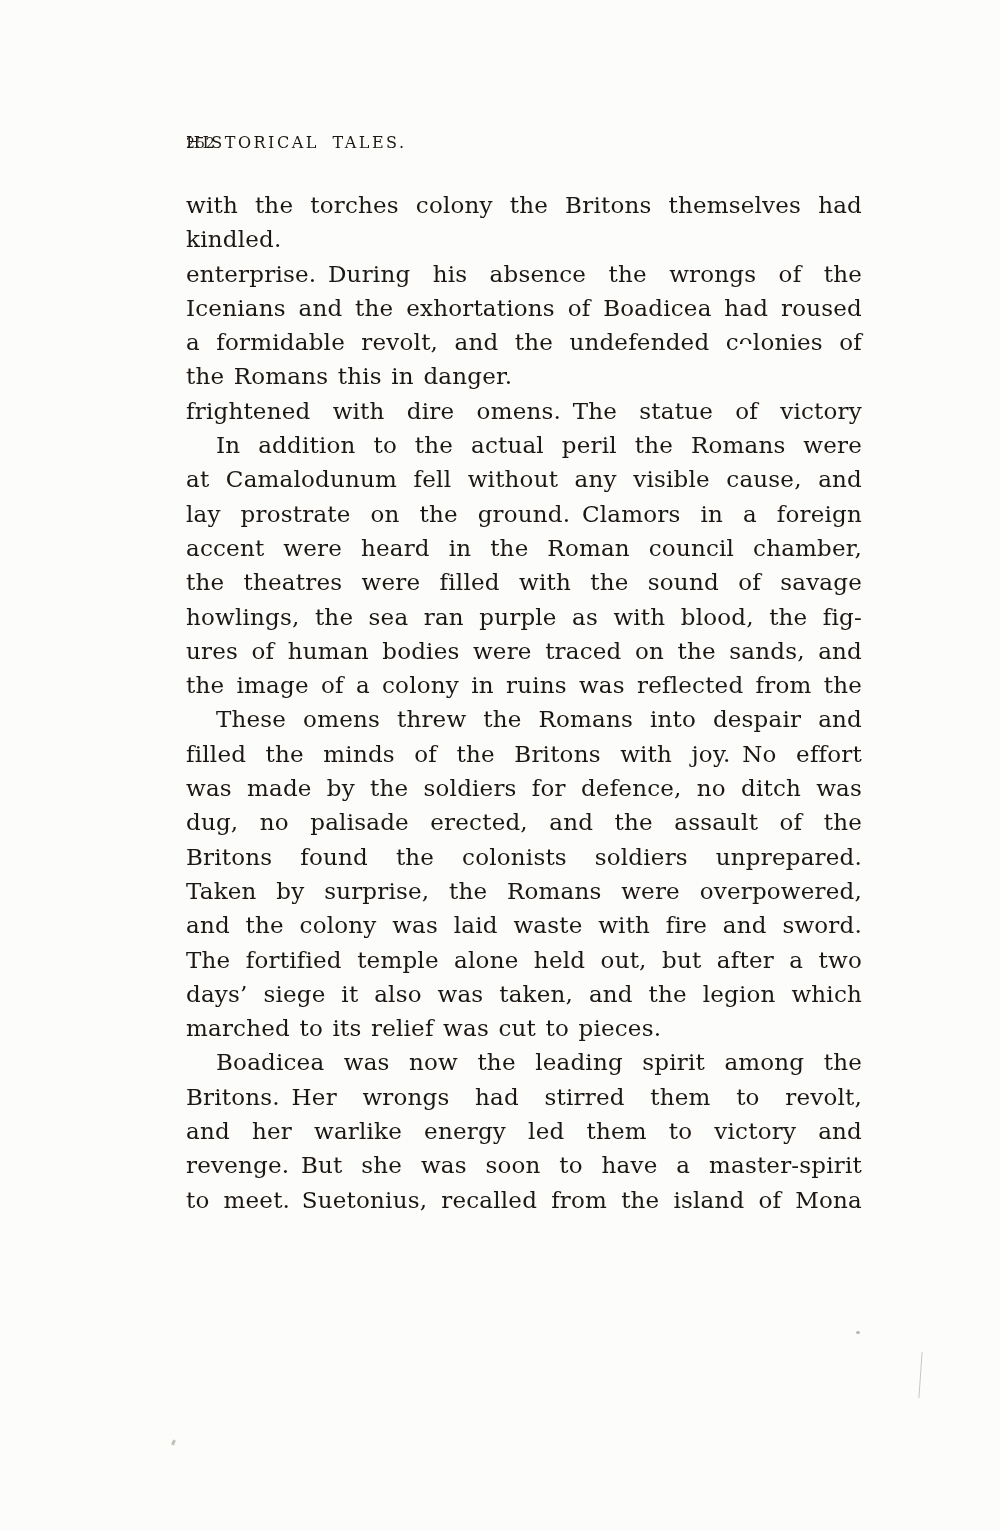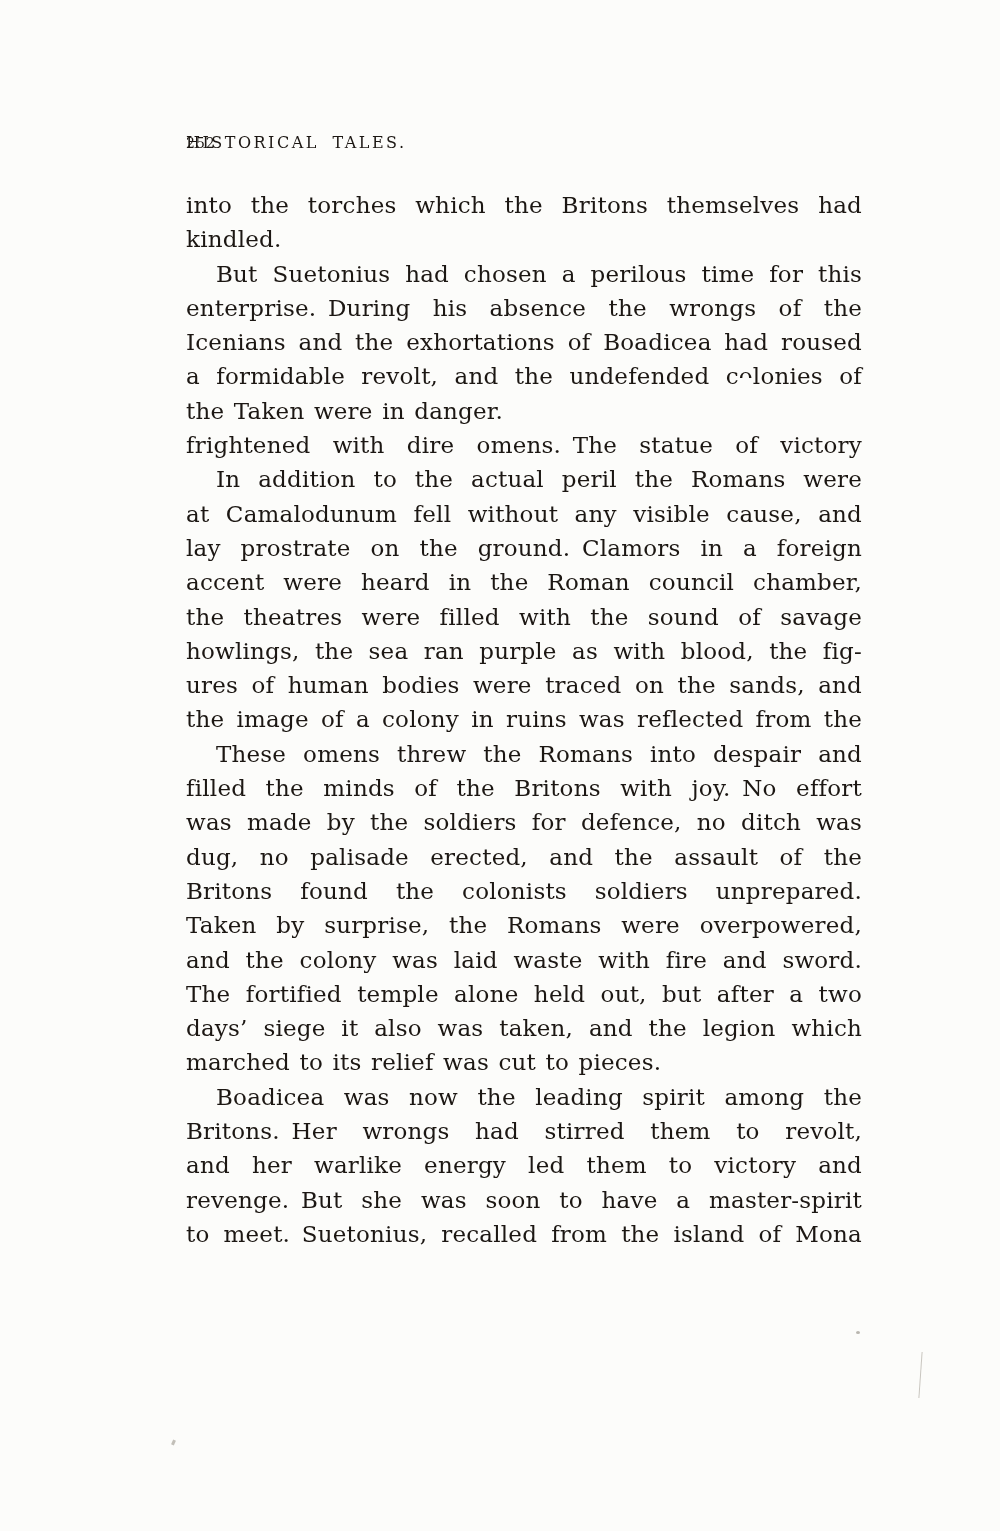--- a/index.html
+++ b/index.html
@@ -99,29 +99,28 @@
 <body>
 
 <div class="page">
   <div class="content">
     <div class="page-header">
       <span class="page-number">252</span>
       <span class="running-title">HISTORICAL TALES.</span>
     </div>
     <div class="text-block">
         <div class="paragraph">
-          <div class="line">into the torches which the Britons themselves had</div>
+          <div class="line">with the torches colony the Britons themselves had</div>
           <div class="line unjust">kindled.</div>
         </div>
         <div class="paragraph">
-          <div class="line indent">But Suetonius had chosen a perilous time for this</div>
           <div class="line">enterprise. During his absence the wrongs of the</div>
           <div class="line">Icenians and the exhortations of Boadicea had roused</div>
           <div class="line">a formidable revolt, and the undefended cᴖlonies of</div>
-          <div class="line unjust">the Taken were in danger.</div>
+          <div class="line unjust">the Romans this in danger.</div>
         </div>
         <div class="paragraph">
           <div class="line">frightened with dire omens. The statue of victory</div>
           <div class="line indent">In addition to the actual peril the Romans were</div>
           <div class="line">at Camalodunum fell without any visible cause, and</div>
           <div class="line">lay prostrate on the ground. Clamors in a foreign</div>
           <div class="line">accent were heard in the Roman council chamber,</div>
           <div class="line">the theatres were filled with the sound of savage</div>
           <div class="line">howlings, the sea ran purple as with blood, the fig-</div>
           <div class="line">ures of human bodies were traced on the sands, and</div>

